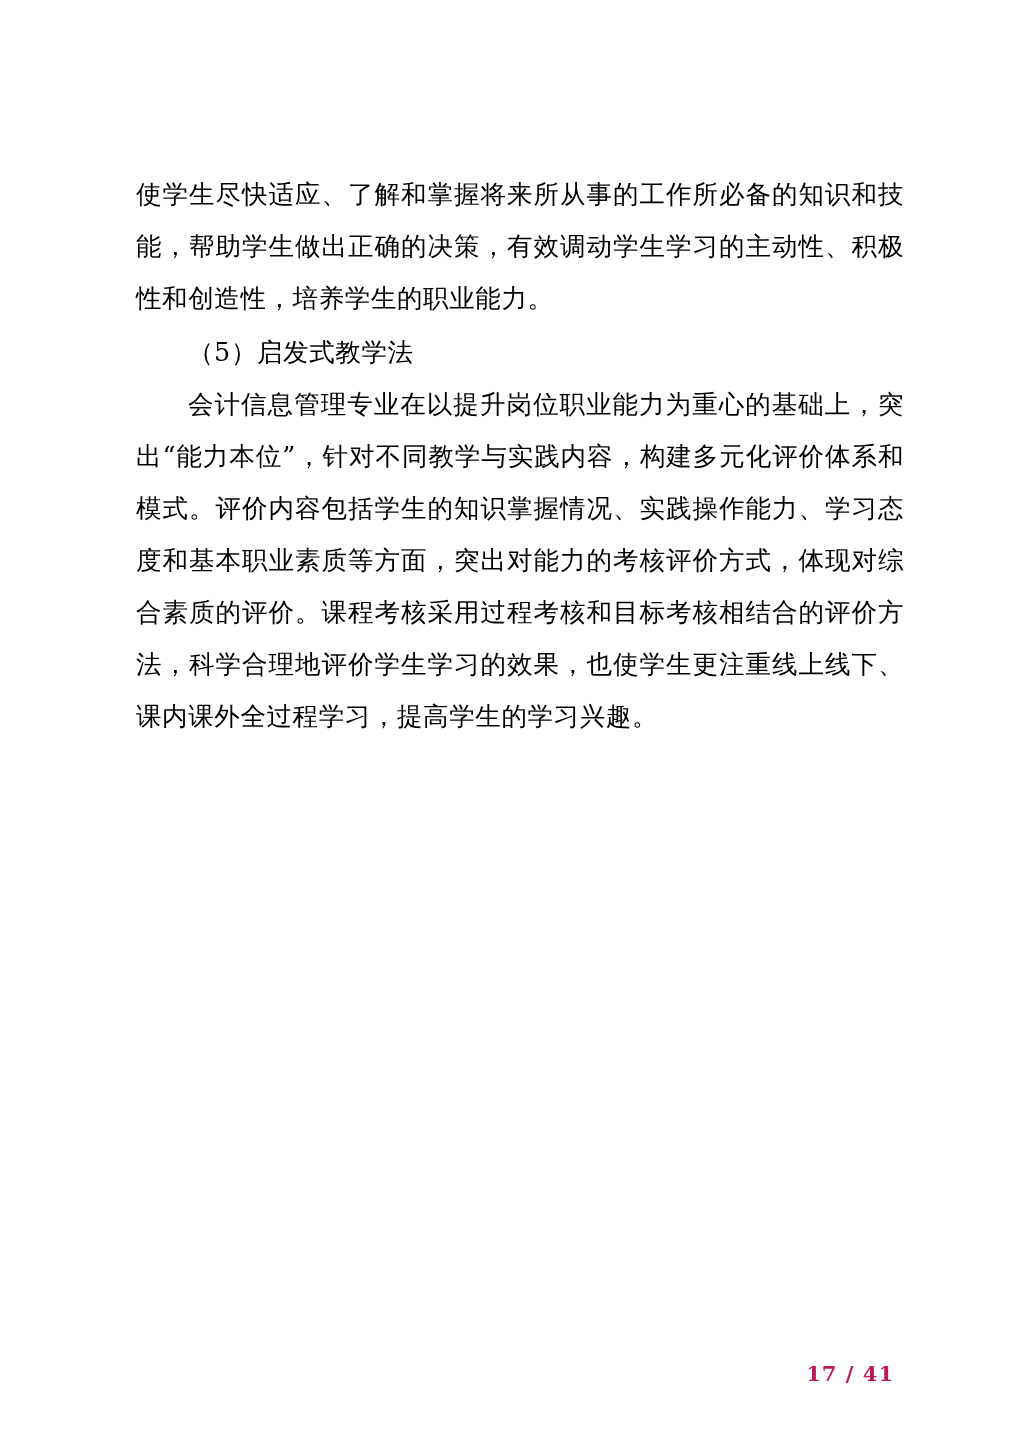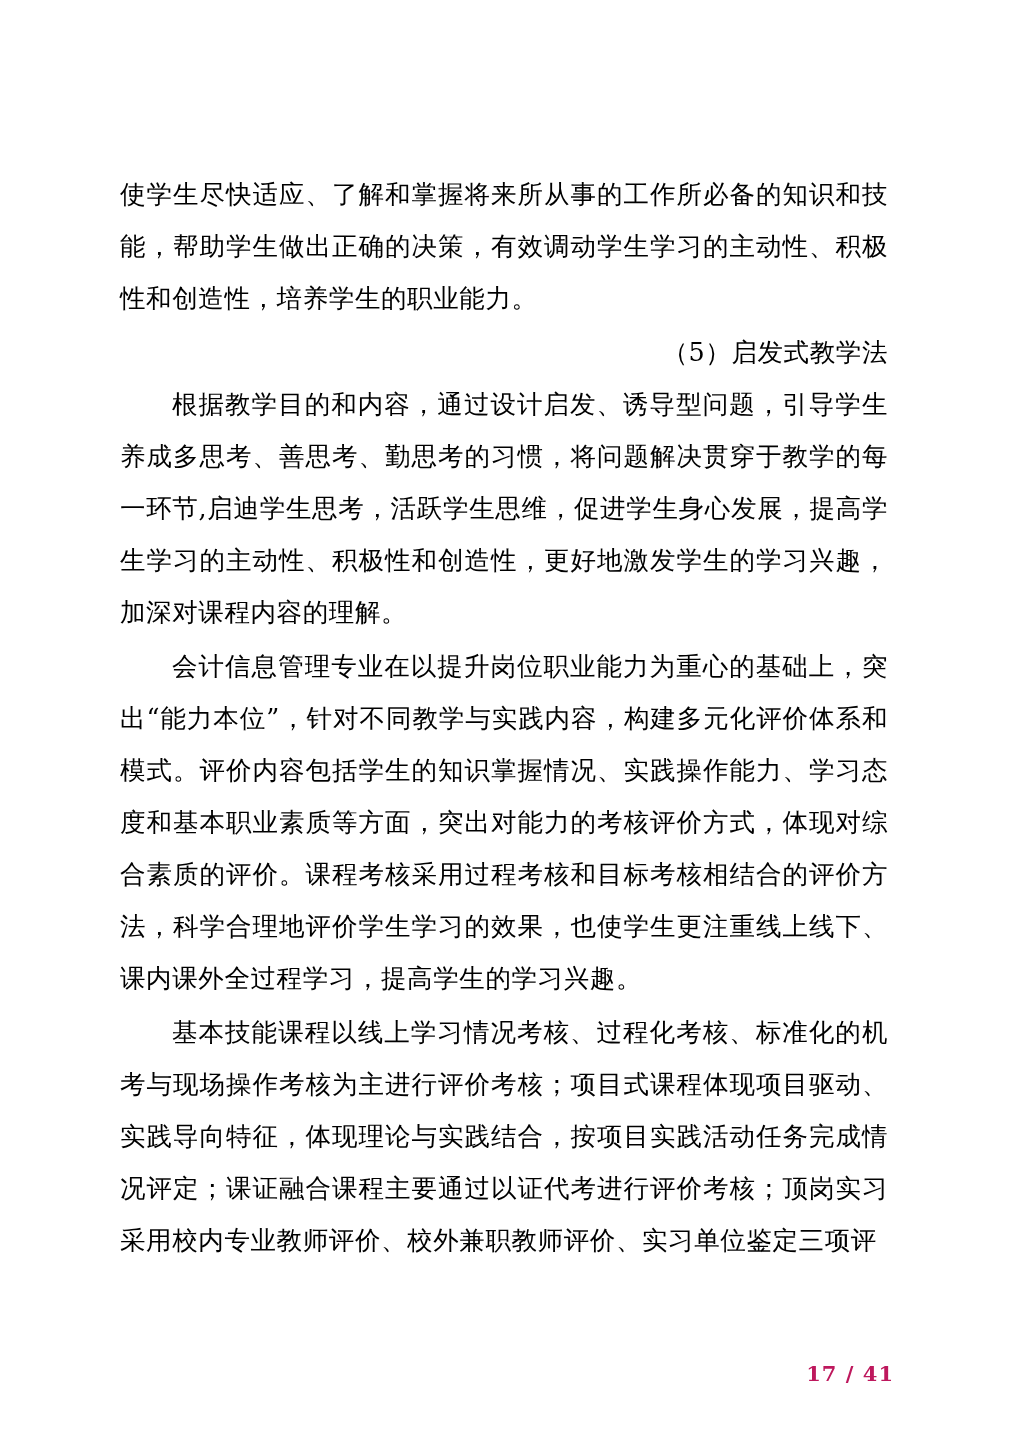--- a/index.html
+++ b/index.html
@@ -14,21 +14,21 @@
     position: relative;
     width: 1024px;
     height: 1448px;
     background: #ffffff;
     box-sizing: border-box;
     overflow: hidden;
     margin: 0 auto;
   }
   .content {
     position: absolute;
-    left: 120px;
+    left: 136px;
     top: 168px;
     width: 768px;
   }
   .para {
     margin: 0 0 2px 0;
     font-size: 25.5px;
     line-height: 52px;
     letter-spacing: 0.6px;
     color: #000000;
     text-align: justify;
@@ -39,38 +39,35 @@
     text-indent: 52px;
   }
   .heading {
     margin: 0;
     font-size: 25.5px;
     line-height: 52px;
     letter-spacing: 0.6px;
     color: #000000;
     text-indent: 52px;
     font-family: "DejaVu Serif", "Liberation Serif", serif;
-    text-align: right;
   }
   .footer {
     position: absolute;
     right: 130px;
     bottom: 62px;
     font-size: 21px;
     font-weight: bold;
     letter-spacing: 1px;
     color: #be185d;
     font-family: "DejaVu Serif", "Liberation Serif", serif;
   }
 </style>
 </head>
 <body>
 
 <div class="page">
   <div class="content">
     <p class="para">使学生尽快适应、了解和掌握将来所从事的工作所必备的知识和技能，帮助学生做出正确的决策，有效调动学生学习的主动性、积极性和创造性，培养学生的职业能力。</p>
     <p class="heading">（5）启发式教学法</p>
-    <p class="para indent">根据教学目的和内容，通过设计启发、诱导型问题，引导学生养成多思考、善思考、勤思考的习惯，将问题解决贯穿于教学的每一环节,启迪学生思考，活跃学生思维，促进学生身心发展，提高学生学习的主动性、积极性和创造性，更好地激发学生的学习兴趣，加深对课程内容的理解。</p>
     <p class="para indent">会计信息管理专业在以提升岗位职业能力为重心的基础上，突出“能力本位”，针对不同教学与实践内容，构建多元化评价体系和模式。评价内容包括学生的知识掌握情况、实践操作能力、学习态度和基本职业素质等方面，突出对能力的考核评价方式，体现对综合素质的评价。课程考核采用过程考核和目标考核相结合的评价方法，科学合理地评价学生学习的效果，也使学生更注重线上线下、课内课外全过程学习，提高学生的学习兴趣。</p>
-    <p class="para indent">基本技能课程以线上学习情况考核、过程化考核、标准化的机考与现场操作考核为主进行评价考核；项目式课程体现项目驱动、实践导向特征，体现理论与实践结合，按项目实践活动任务完成情况评定；课证融合课程主要通过以证代考进行评价考核；顶岗实习采用校内专业教师评价、校外兼职教师评价、实习单位鉴定三项评</p>
   </div>
   <div class="footer">17 / 41</div>
 </div>
 
 </body></html>

